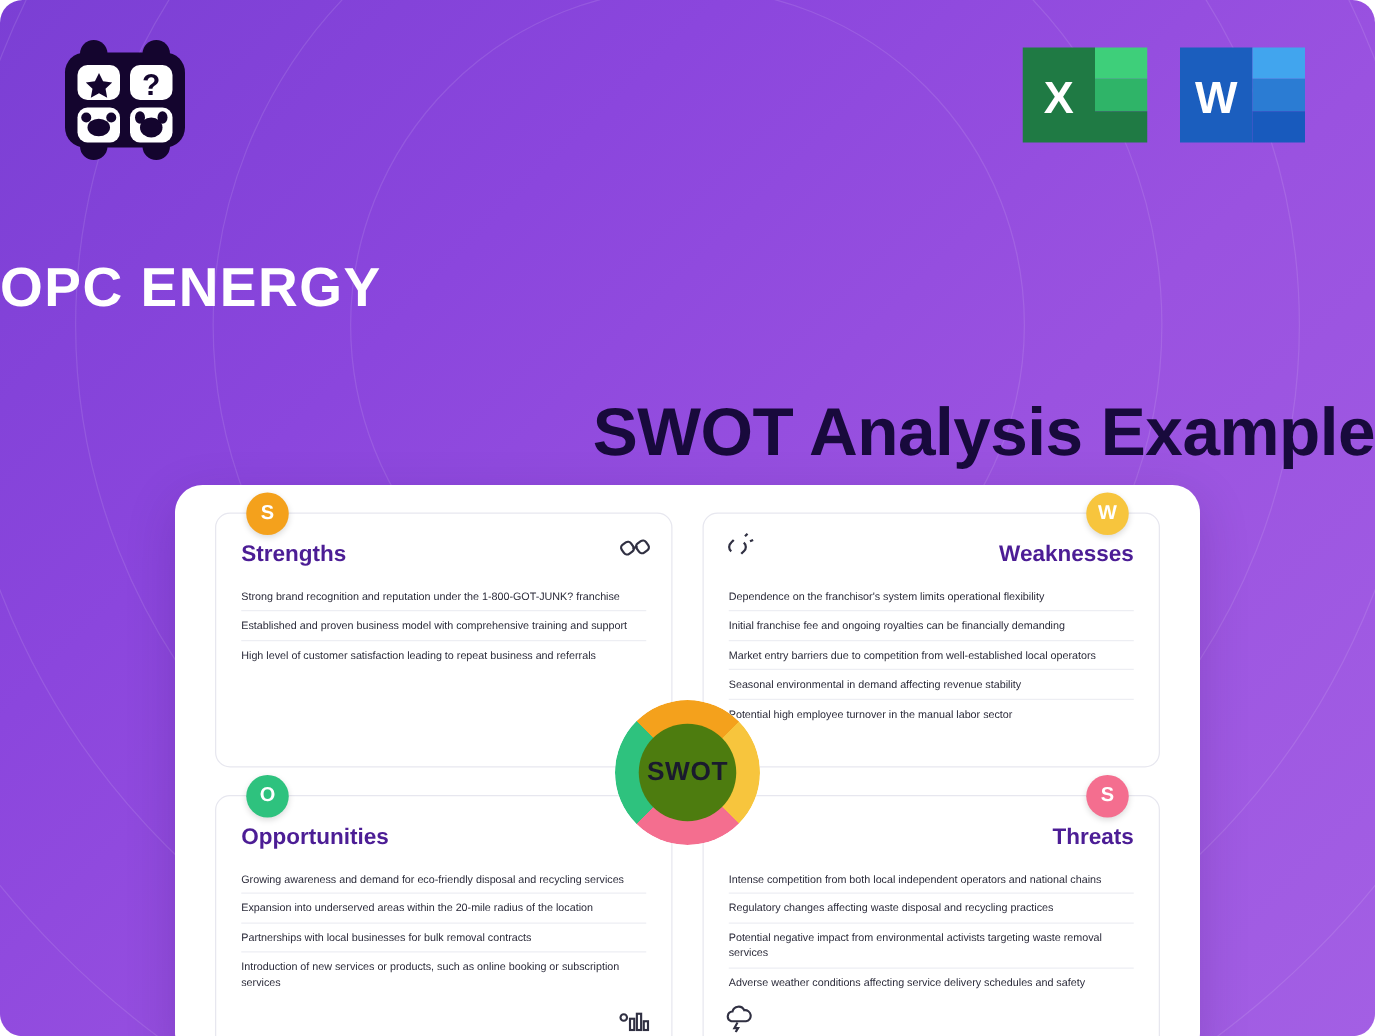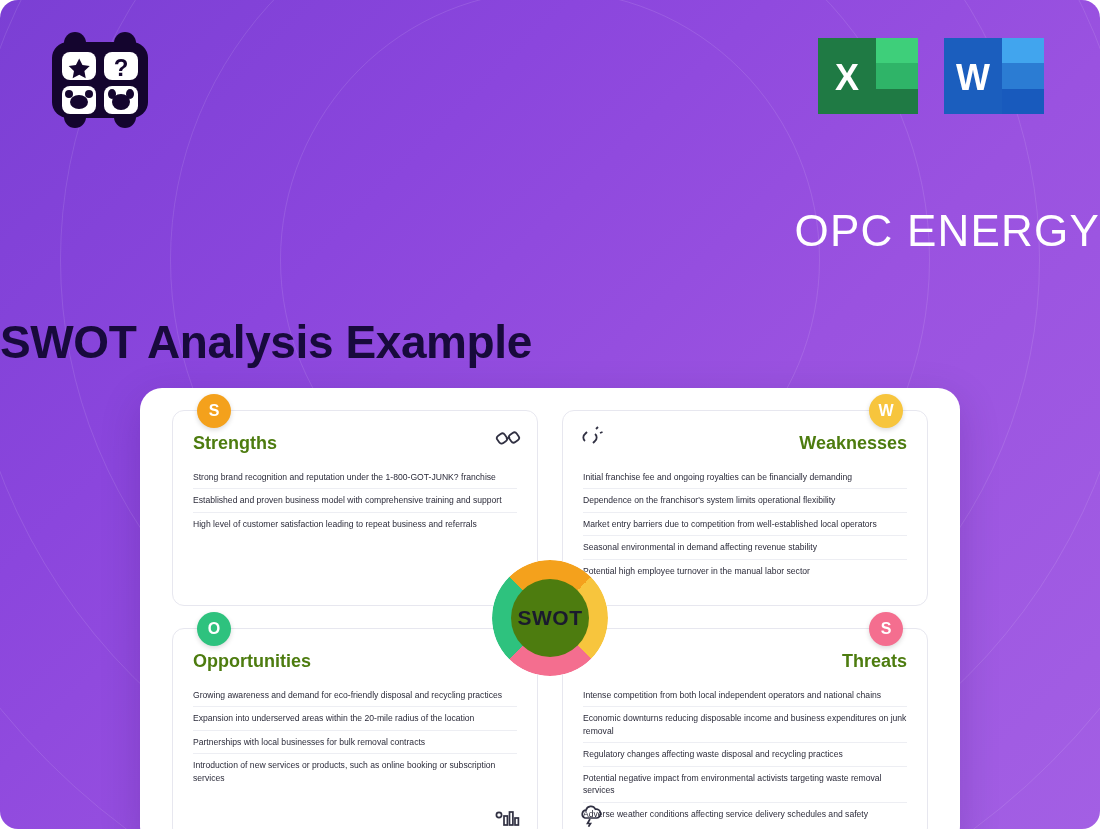--- a/index.html
+++ b/index.html
@@ -38,31 +38,31 @@
 
   .office-icons {
     position: absolute; right: 56px; top: 30px;
     display: flex; gap: 26px; align-items: flex-start;
   }
   .oicon { width: 100px; height: 92px; position: relative; }
 
   
   .brand-title {
     position: absolute; top: 206px; left: 0; width: 100%;
-    text-align: right;
+    text-align: left;
     color: #ffffff;
     font-size: 44px;
-    font-weight: normal;
+    font-weight: bold;
     letter-spacing: 1.2px;
   }
   .main-title {
     position: absolute; top: 315px; left: 0; width: 100%;
-    text-align: left;
+    text-align: right;
     color: #180a3c;
-    font-size: 46px;
+    font-size: 54px;
     font-weight: bold;
     letter-spacing: -0.4px;
   }
 
   
   .card {
     position: absolute;
     left: 140px; top: 388px;
     width: 820px; height: 460px;
     background: #ffffff;
@@ -96,21 +96,21 @@
     font-weight: bold;
     display: flex; align-items: center; justify-content: center;
     top: -17px;
     box-shadow: 0 2px 5px rgba(0,0,0,0.15);
   }
   .badge.left  { left: 24px; }
   .badge.right { right: 24px; }
 
   .quad h3 {
     font-size: 18px;
-    color: #4d7c0f;
+    color: #4c1d95;
     font-weight: bold;
     margin-bottom: 12px;
   }
   .quad.align-right h3 { text-align: right; }
   .quad ul { list-style: none; }
   .quad li {
     font-size: 8.6px;
     line-height: 1.45;
     color: #2b2b3a;
     padding: 5px 0;
@@ -254,59 +254,58 @@
         <span class="corner-icon ci-tl">
           <svg viewBox="0 0 26 26" width="26" height="26" fill="none" stroke="#1a1a2e" stroke-width="1.8">
             <path d="M6 16 a4.5 4.5 0 0 1 0-7 l2-2"></path>
             <path d="M16 9 a4.5 4.5 0 0 1 0 7 l-2 2"></path>
             <line x1="17" y1="4" x2="19" y2="2"></line>
             <line x1="21" y1="8" x2="23.5" y2="7"></line>
           </svg>
         </span>
         <h3>Weaknesses</h3>
         <ul>
+          <li>Dependence on the franchisor's system limits operational flexibility</li>
           <li>Initial franchise fee and ongoing royalties can be financially demanding</li>
-          <li>Dependence on the franchisor's system limits operational flexibility</li>
           <li>Market entry barriers due to competition from well-established local operators</li>
           <li>Seasonal environmental in demand affecting revenue stability</li>
           <li>Potential high employee turnover in the manual labor sector</li>
         </ul>
       </div>
 
       <div class="quad">
         <div class="badge left" style="background:#2ec27e">O</div>
         <span class="corner-icon ci-br">
           <svg viewBox="0 0 26 20" width="26" height="20" fill="none" stroke="#1a1a2e" stroke-width="1.7">
             <circle cx="4" cy="8" r="2.6"></circle>
             <rect x="9" y="9" width="3.4" height="9"></rect>
             <rect x="14.5" y="5" width="3.4" height="13"></rect>
             <rect x="20" y="11" width="3.4" height="7"></rect>
           </svg>
         </span>
         <h3>Opportunities</h3>
         <ul>
-          <li>Growing awareness and demand for eco-friendly disposal and recycling practices</li>
+          <li>Growing awareness and demand for eco-friendly disposal and recycling services</li>
           <li>Expansion into underserved areas within the 20-mile radius of the location</li>
           <li>Partnerships with local businesses for bulk removal contracts</li>
           <li>Introduction of new services or products, such as online booking or subscription services</li>
         </ul>
       </div>
 
       <div class="quad align-right">
         <div class="badge right" style="background:#f46e8f">S</div>
         <span class="corner-icon ci-bl">
           <svg viewBox="0 0 26 22" width="26" height="22" fill="none" stroke="#1a1a2e" stroke-width="1.7">
             <path d="M6 13 a4 4 0 0 1 1-7.8 a5 5 0 0 1 9.4-1 a4 4 0 0 1 1.4 8.8 z"></path>
             <path d="M11 14 l-2.5 4.5 h3 l-2 3.2"></path>
           </svg>
         </span>
         <h3>Threats</h3>
         <ul>
           <li>Intense competition from both local independent operators and national chains</li>
-          <li>Economic downturns reducing disposable income and business expenditures on junk removal</li>
           <li>Regulatory changes affecting waste disposal and recycling practices</li>
           <li>Potential negative impact from environmental activists targeting waste removal services</li>
           <li>Adverse weather conditions affecting service delivery schedules and safety</li>
         </ul>
       </div>
     </div>
 
     <div class="donut-wrap">
       <div class="donut-bg"></div>
       <div class="donut"></div>

